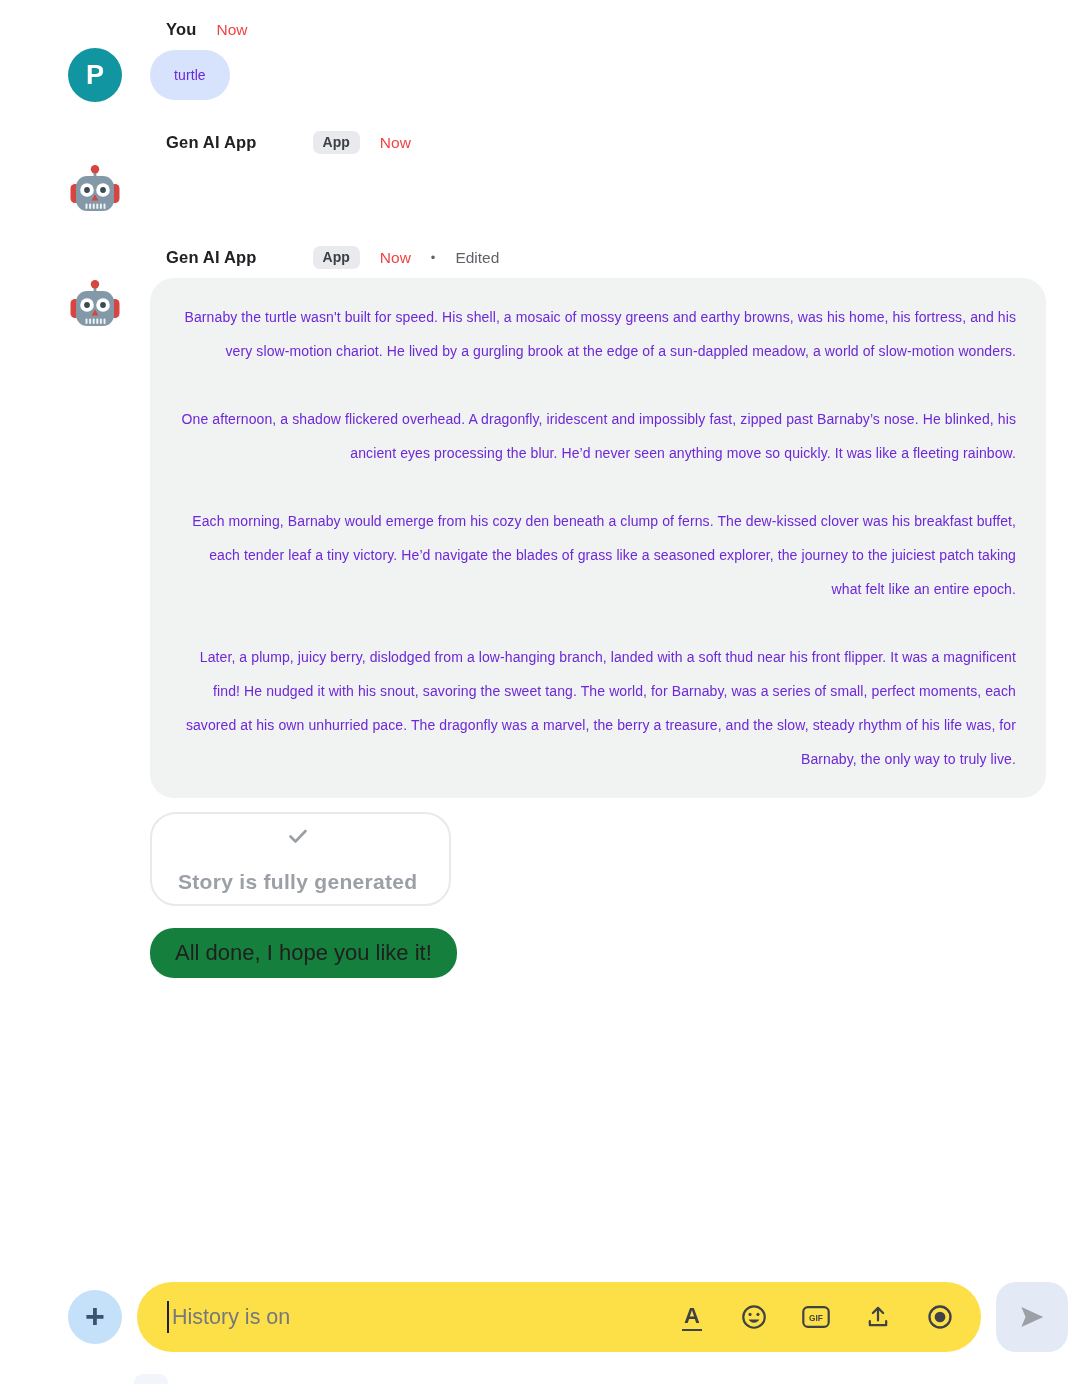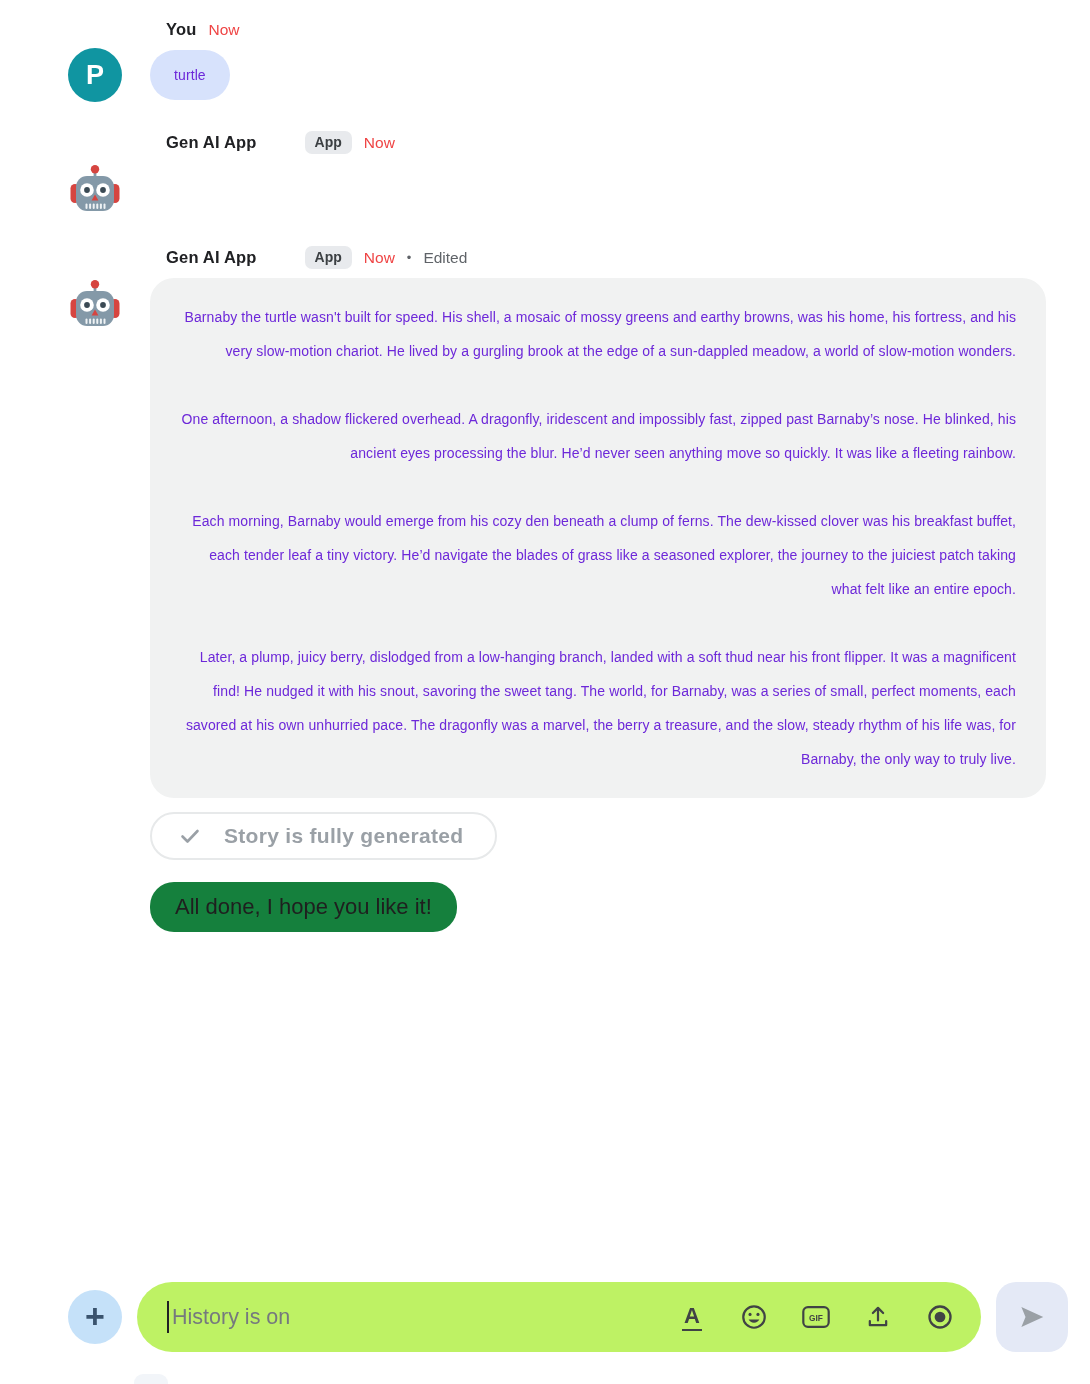--- a/index.html
+++ b/index.html
@@ -1,20 +1,20 @@
 <!DOCTYPE html>
 <html><head>
 <meta charset="utf-8">
 <style>
   html,body{margin:0;padding:0;}
   body{
     width:1090px;height:1384px;background:#ffffff;position:relative;overflow:hidden;
     font-family:"Liberation Sans",sans-serif;color:#1f1f1f;
   }
-  .msg-header{display:flex;align-items:center;gap:12px;margin:0 0 9px 166px;}
+  .msg-header{display:flex;align-items:center;gap:20px;margin:0 0 9px 166px;}
   .sender{font-weight:bold;font-size:16.5px;color:#202124;letter-spacing:.2px;}
   .badge{background:#e8eaed;color:#3c4043;font-size:14px;font-weight:bold;
     padding:3px 10px;border-radius:7px;line-height:17px;margin-left:36px;}
   .timestamp{color:#ef4444;font-size:15.5px;}
   .dot-sep{color:#5f6368;font-size:13px;}
   .edited{color:#5f6368;font-size:15.5px;}
 
   .row{display:flex;align-items:flex-start;padding-left:68px;gap:28px;}
   .row.center{align-items:center;}
   .avatar{width:54px;height:54px;border-radius:50%;flex:0 0 54px;
@@ -26,33 +26,33 @@
   .bubble.user-bubble{background:#d7e2fc;padding:8px 24px;border-radius:26px;}
   .bubble.bot-bubble{background:#f1f2f2;padding:22px 26px;width:844px;}
   .bubble p{margin:0 4px 34px;}
   .bubble p:last-child{margin-bottom:0;}
 
   .spacer-sm{height:20px;}
   .spacer-md{height:29px;}
 
   .chip-row{margin:14px 0 0 150px;}
   .chip{display:inline-flex;align-items:center;gap:22px;background:#ffffff;
-    border:2px solid #e7e9ea;border-radius:26px;padding:10px 32px 10px 26px;}
+    border:2px solid #e7e9ea;border-radius:26px;padding:10px 32px 10px 26px;flex-direction:column;}
   .chip-label{color:#9aa0a6;font-size:21px;font-weight:bold;letter-spacing:.3px;}
 
   .final-row{margin:22px 0 0 150px;}
   .final-bubble{display:inline-block;background:#15803d;border-radius:24px;
     padding:10px 25px;font-size:22px;line-height:30px;}
 
   .composer{position:absolute;left:68px;right:22px;bottom:32px;
     display:flex;align-items:center;gap:15px;}
   .plus-btn{width:54px;height:54px;border-radius:50%;background:#c5e1f9;flex:0 0 54px;
     display:flex;align-items:center;justify-content:center;cursor:pointer;}
   .plus-glyph{color:#3a536e;font-size:34px;font-weight:bold;line-height:1;margin-top:-3px;}
-  .input-pill{flex:1;height:70px;background:#bef264;border-radius:39px;
+  .input-pill{flex:1;height:70px;background:#fde047;border-radius:39px;
     display:flex;align-items:center;padding:0 26px 0 30px;}
   .caret{width:2px;height:32px;background:#202124;margin-right:3px;flex:0 0 2px;}
   .placeholder{color:#75797e;font-size:21.5px;white-space:nowrap;}
   .toolbar{margin-left:auto;display:flex;align-items:center;gap:32px;}
   .tool-btn{width:30px;height:34px;display:flex;align-items:center;justify-content:center;
     cursor:pointer;color:#404345;}
   .fmt-a{font-size:22px;font-weight:bold;color:#404345;border-bottom:2.5px solid #404345;
     padding:0 2px 1px;line-height:24px;}
   .send-btn{width:72px;height:70px;border-radius:20px;background:#e4e9f6;flex:0 0 72px;
     display:flex;align-items:center;justify-content:center;cursor:pointer;}

